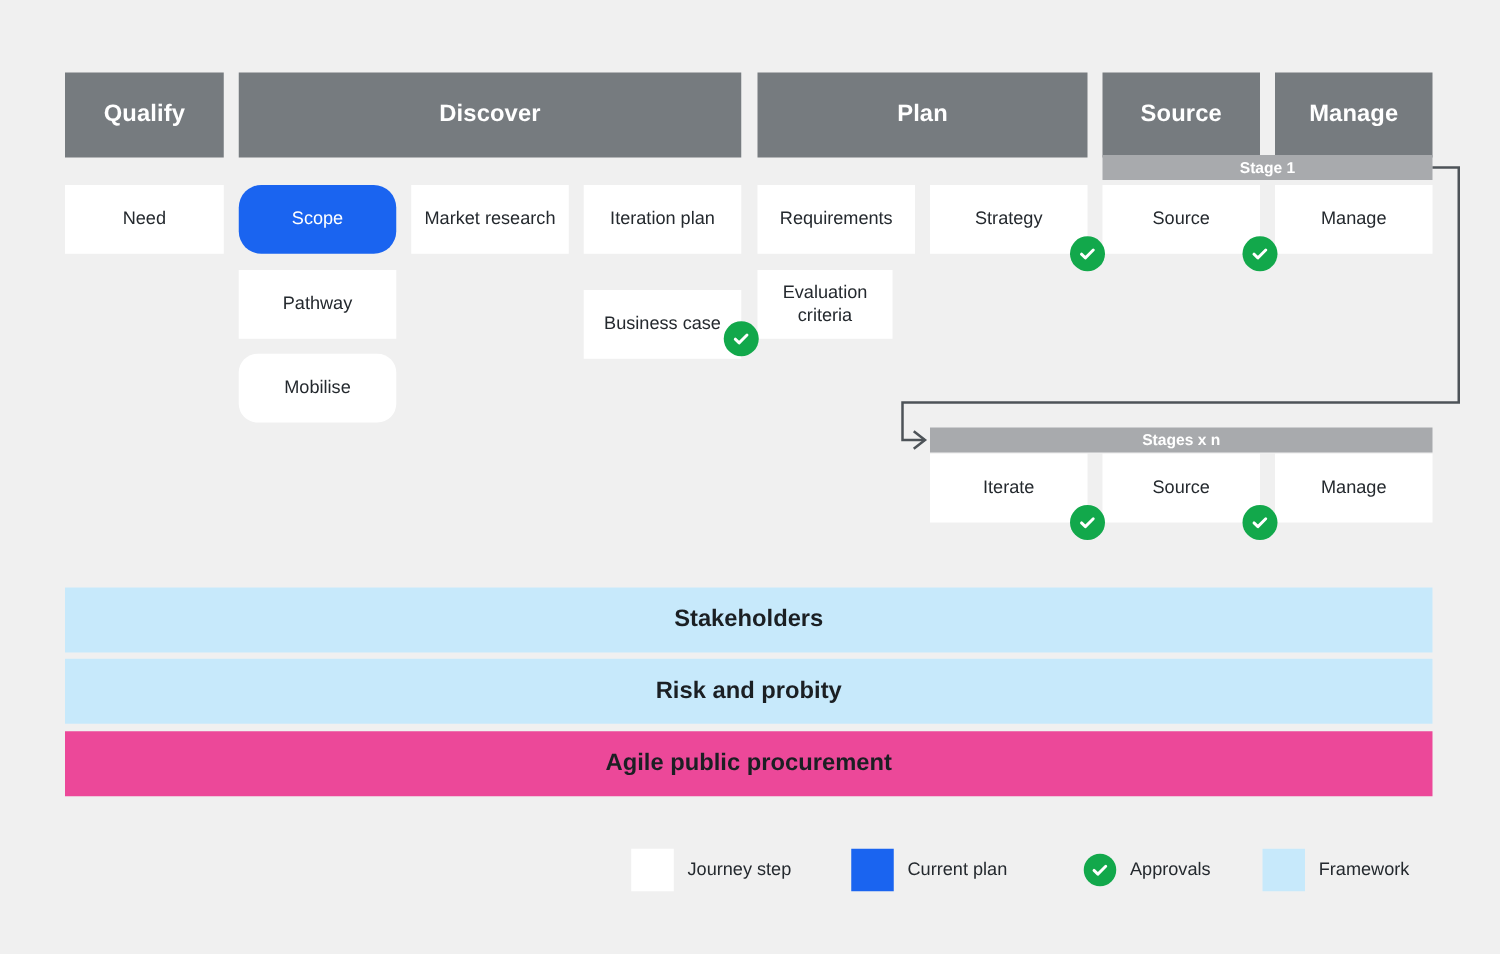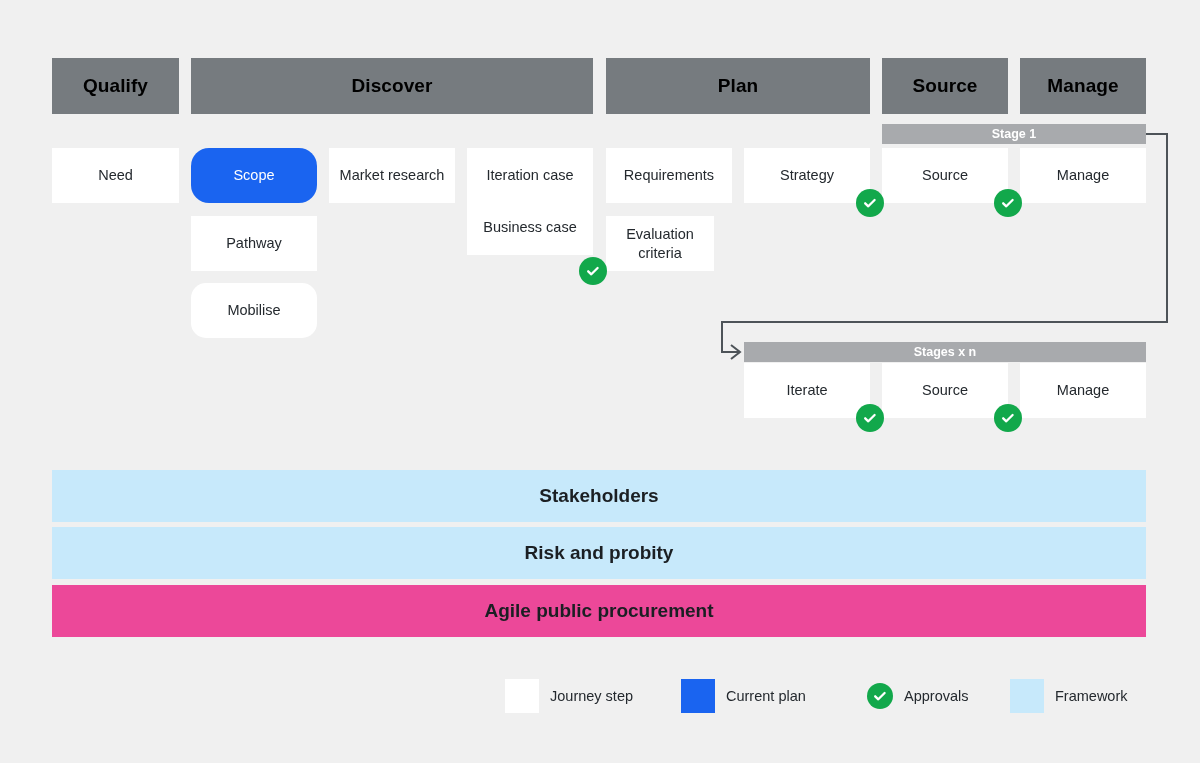--- a/index.html
+++ b/index.html
@@ -16,23 +16,23 @@
   }
   #canvas {
     position: relative;
     width: 1200px;
     height: 763px;
   }
 
   
   .phase {
     position: absolute;
-    height: 56px;
+    height: 68px;
     background: #767b7f;
-    color: #000000;
+    color: #ffffff;
     font-size: 19px;
     font-weight: 700;
     display: flex;
     align-items: center;
     justify-content: center;
     letter-spacing: 0.1px;
   }
 
   
   .step {
@@ -160,22 +160,22 @@
   <div id="stage-headers">
       <div class="stage-header" style="left: 882px; top: 124px; width: 264px; background: rgb(168, 170, 173);">Stage 1</div>
       <div class="stage-header" style="left: 744px; top: 342px; width: 402px; background: rgb(168, 170, 173);">Stages x n</div>
     </div>
   <div id="steps">
       <div class="step" style="left: 52px; top: 148px; width: 127px; height: 55px;">Need</div>
       <div class="step current" style="left: 191px; top: 148px; width: 126px; height: 55px; background: rgb(26, 100, 240); border-radius: 18px;">Scope</div>
       <div class="step" style="left: 191px; top: 216px; width: 126px; height: 55px;">Pathway</div>
       <div class="step" style="left: 191px; top: 283px; width: 126px; height: 55px; border-radius: 15px;">Mobilise</div>
       <div class="step" style="left: 329px; top: 148px; width: 126px; height: 55px;">Market research</div>
-      <div class="step" style="left: 467px; top: 148px; width: 126px; height: 55px;">Iteration case</div>
-      <div class="step" style="left: 467px; top: 200px; width: 126px; height: 55px;">Business case</div>
+      <div class="step" style="left: 467px; top: 148px; width: 126px; height: 55px;">Iteration plan</div>
+      <div class="step" style="left: 467px; top: 232px; width: 126px; height: 55px;">Business case</div>
       <div class="check" style="left: 579px; top: 257px; background: rgb(18, 168, 75);">
         <svg width="16" height="16" viewBox="0 0 16 16" aria-hidden="true">
           <path d="M3.2 8.3 L6.3 11.3 L12.6 5.0" fill="none" stroke="#ffffff" stroke-width="2.3" stroke-linecap="round" stroke-linejoin="round"></path>
         </svg>
       </div>
       <div class="step" style="left: 606px; top: 148px; width: 126px; height: 55px;">Requirements</div>
       <div class="step" style="left: 606px; top: 216px; width: 108px; height: 55px;">Evaluation criteria</div>
       <div class="step" style="left: 744px; top: 148px; width: 126px; height: 55px;">Strategy</div>
       <div class="check" style="left: 856px; top: 189px; background: rgb(18, 168, 75);">
         <svg width="16" height="16" viewBox="0 0 16 16" aria-hidden="true">

